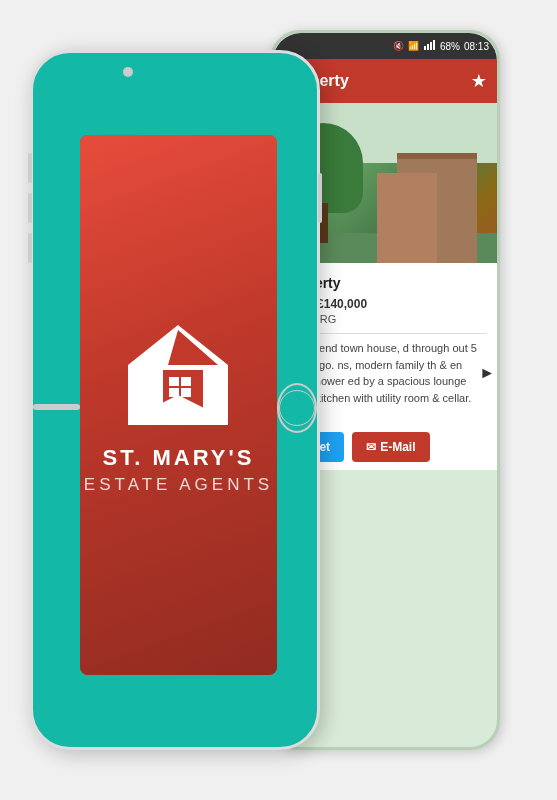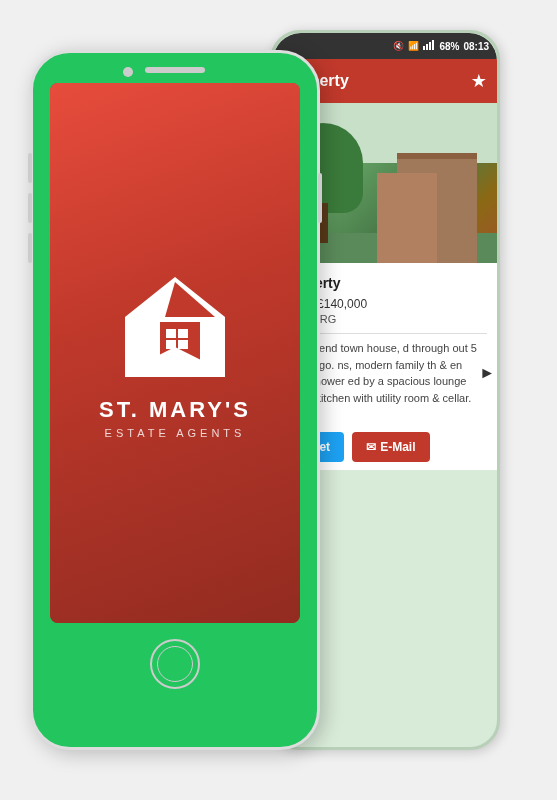--- a/index.html
+++ b/index.html
@@ -41,21 +41,21 @@
       height: 26px;
       display: flex;
       align-items: center;
       justify-content: flex-end;
       padding: 0 8px;
       gap: 4px;
     }
     .status-bar-text {
       color: white;
       font-size: 10px;
-      font-weight: bold;
+      font-weight: normal;
     }
     .status-icon {
       color: white;
       font-size: 9px;
     }
     
     .app-bar {
       background: #c0392b;
       height: 44px;
       display: flex;
@@ -147,21 +147,21 @@
       font-weight: bold;
       color: #222;
       margin-bottom: 6px;
     }
     .prop-price {
       font-size: 12px;
       color: #333;
       margin-bottom: 2px;
     }
     .prop-price strong {
-      font-weight: normal;
+      font-weight: bold;
     }
     .prop-address {
       font-size: 11px;
       color: #555;
       margin-bottom: 8px;
     }
     .divider {
       border: none;
       border-top: 1px solid #ddd;
       margin: 6px 0;
@@ -215,27 +215,26 @@
       gap: 4px;
     }
 
     
     .phone-front {
       position: absolute;
       left: 30px;
       top: 50px;
       width: 290px;
       height: 700px;
-      background: #22c55e;
+      background: #14b8a6;
       border-radius: 40px;
       border: 3px solid #ddd;
       box-shadow: 4px 4px 20px rgba(0,0,0,0.22);
       z-index: 2;
       display: flex;
-      flex-direction: column;
       align-items: center;
     }
     
     .iphone-speaker {
       width: 60px;
       height: 6px;
       background: #ccc;
       border-radius: 3px;
       margin-top: 14px;
     }
@@ -284,21 +283,21 @@
     }
     .logo-text {
       color: white;
       font-size: 22px;
       font-weight: bold;
       letter-spacing: 3px;
       text-align: center;
     }
     .logo-subtext {
       color: rgba(255,255,255,0.8);
-      font-size: 11px;
+      font-size: 17px;
       letter-spacing: 4px;
       text-align: center;
       margin-top: 4px;
     }
     
     .iphone-home {
       width: 50px;
       height: 50px;
       border: 2px solid #ccc;
       border-radius: 50%;

